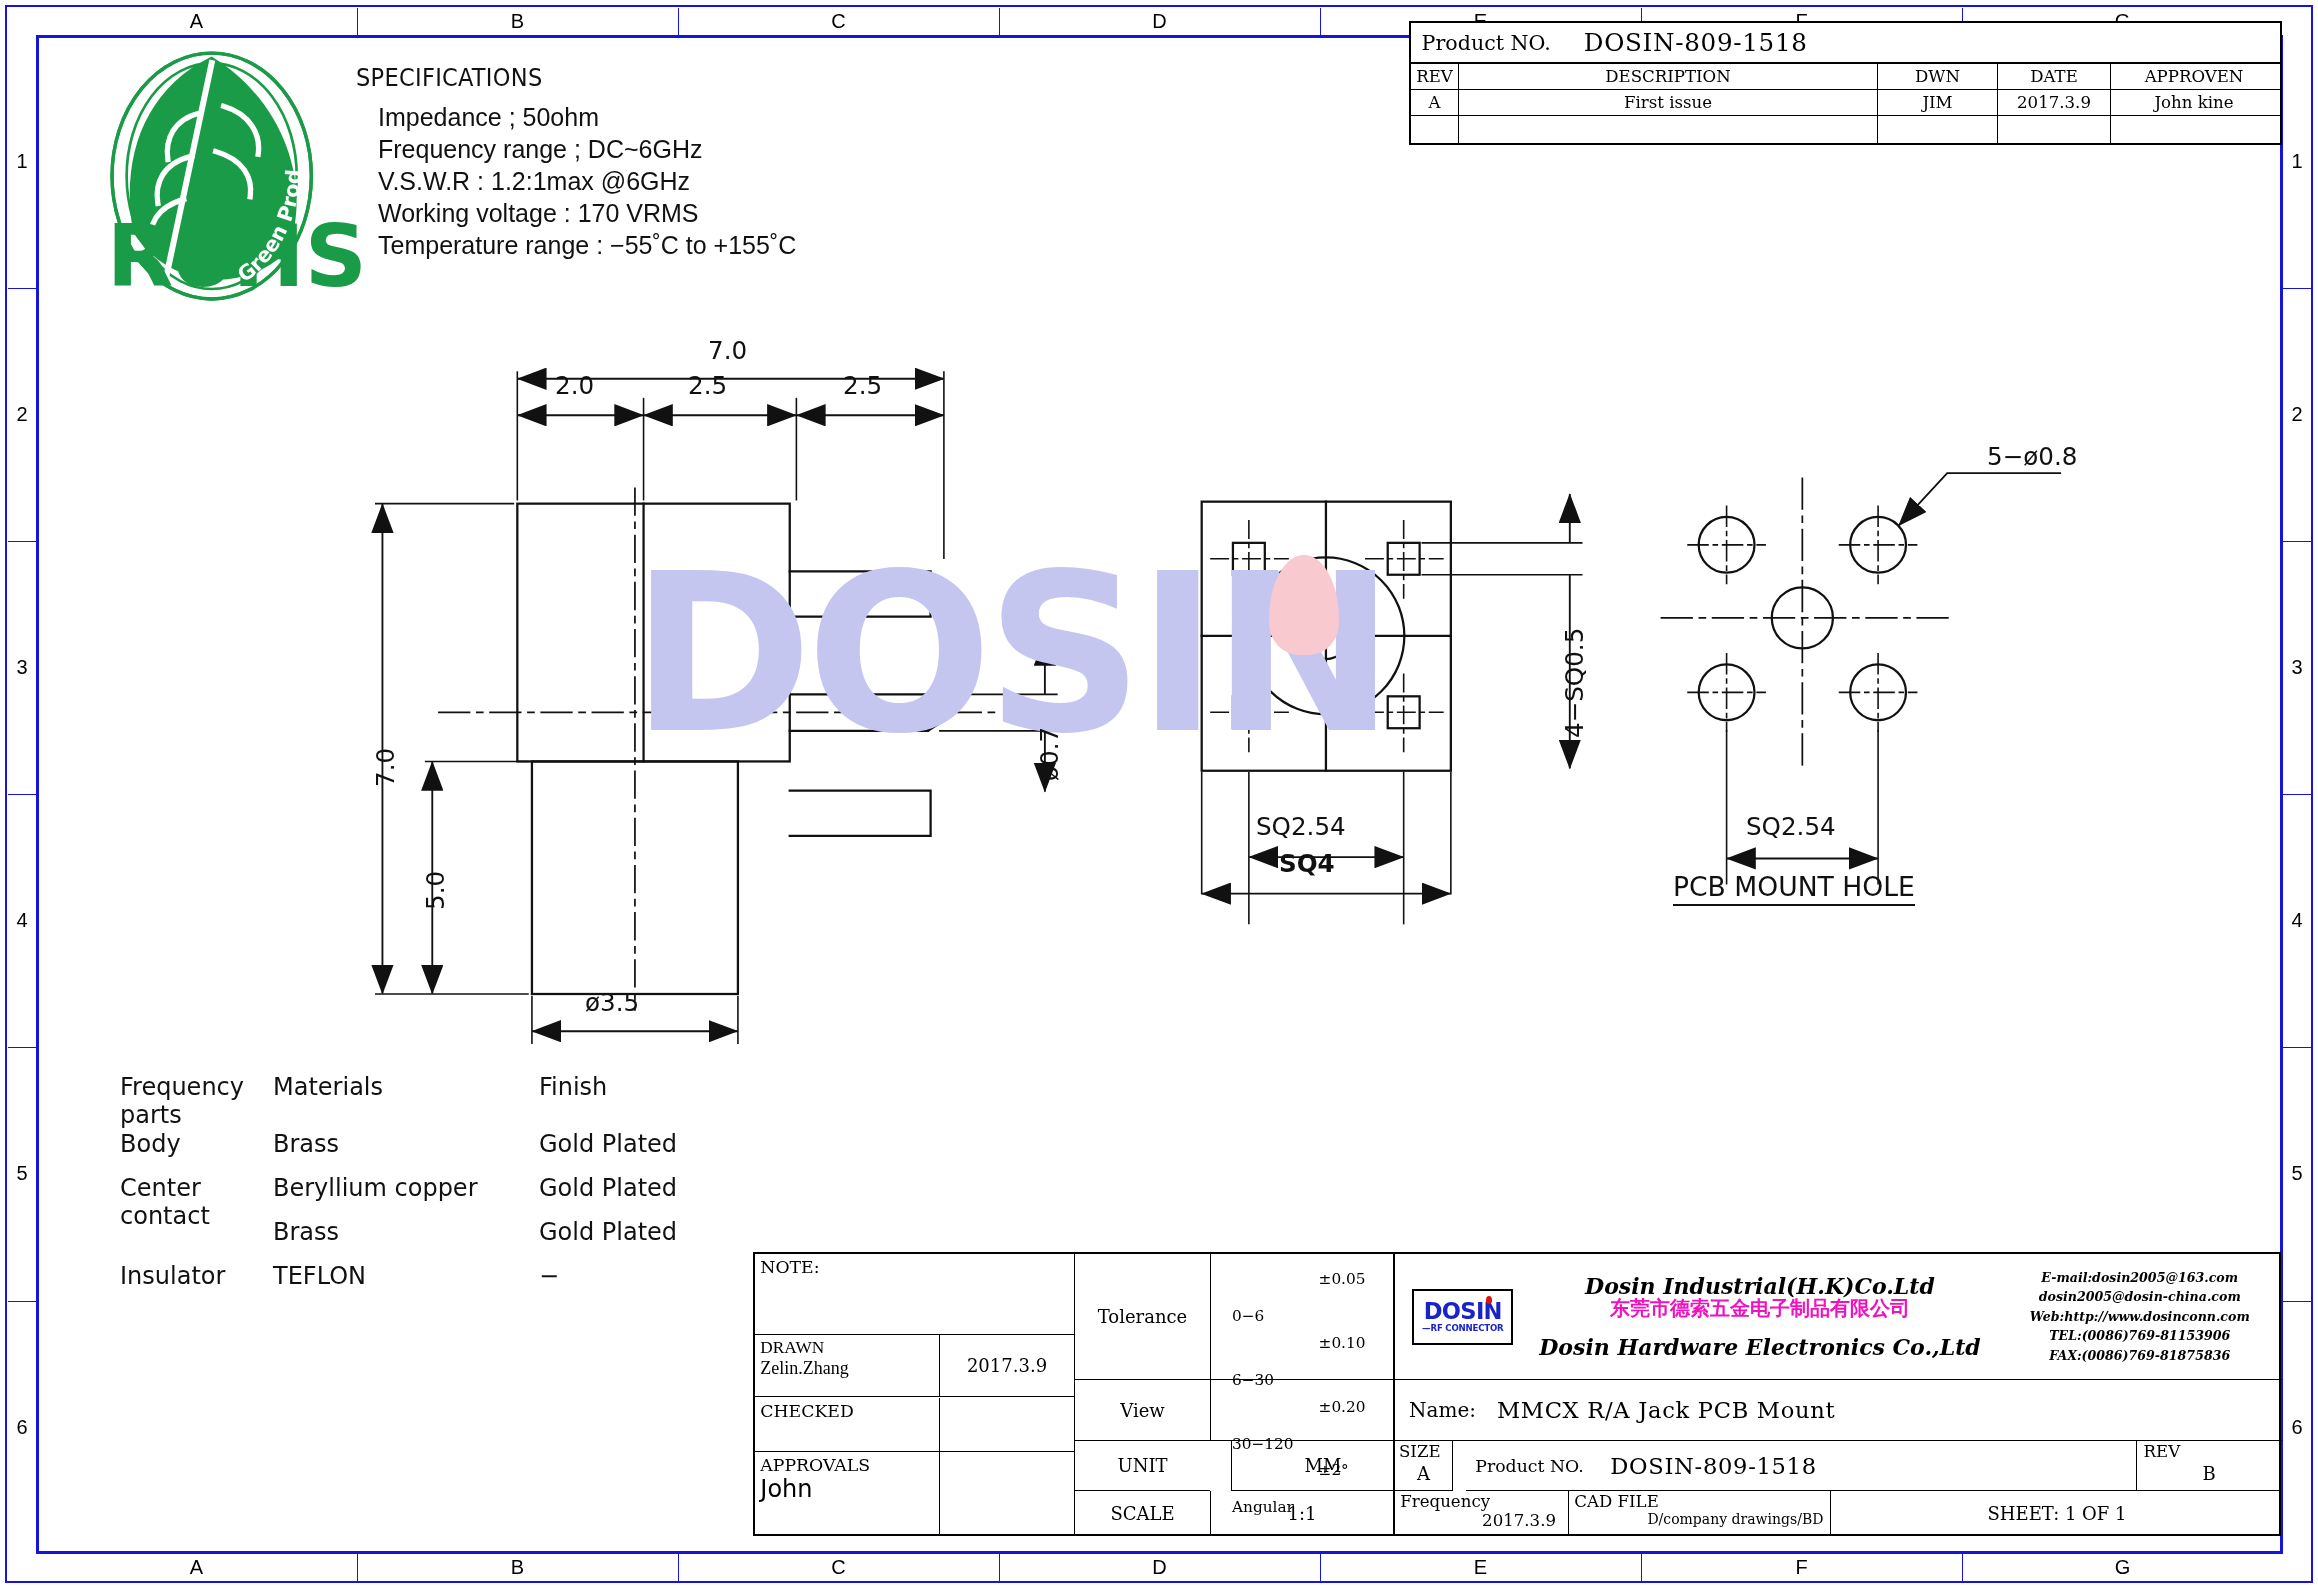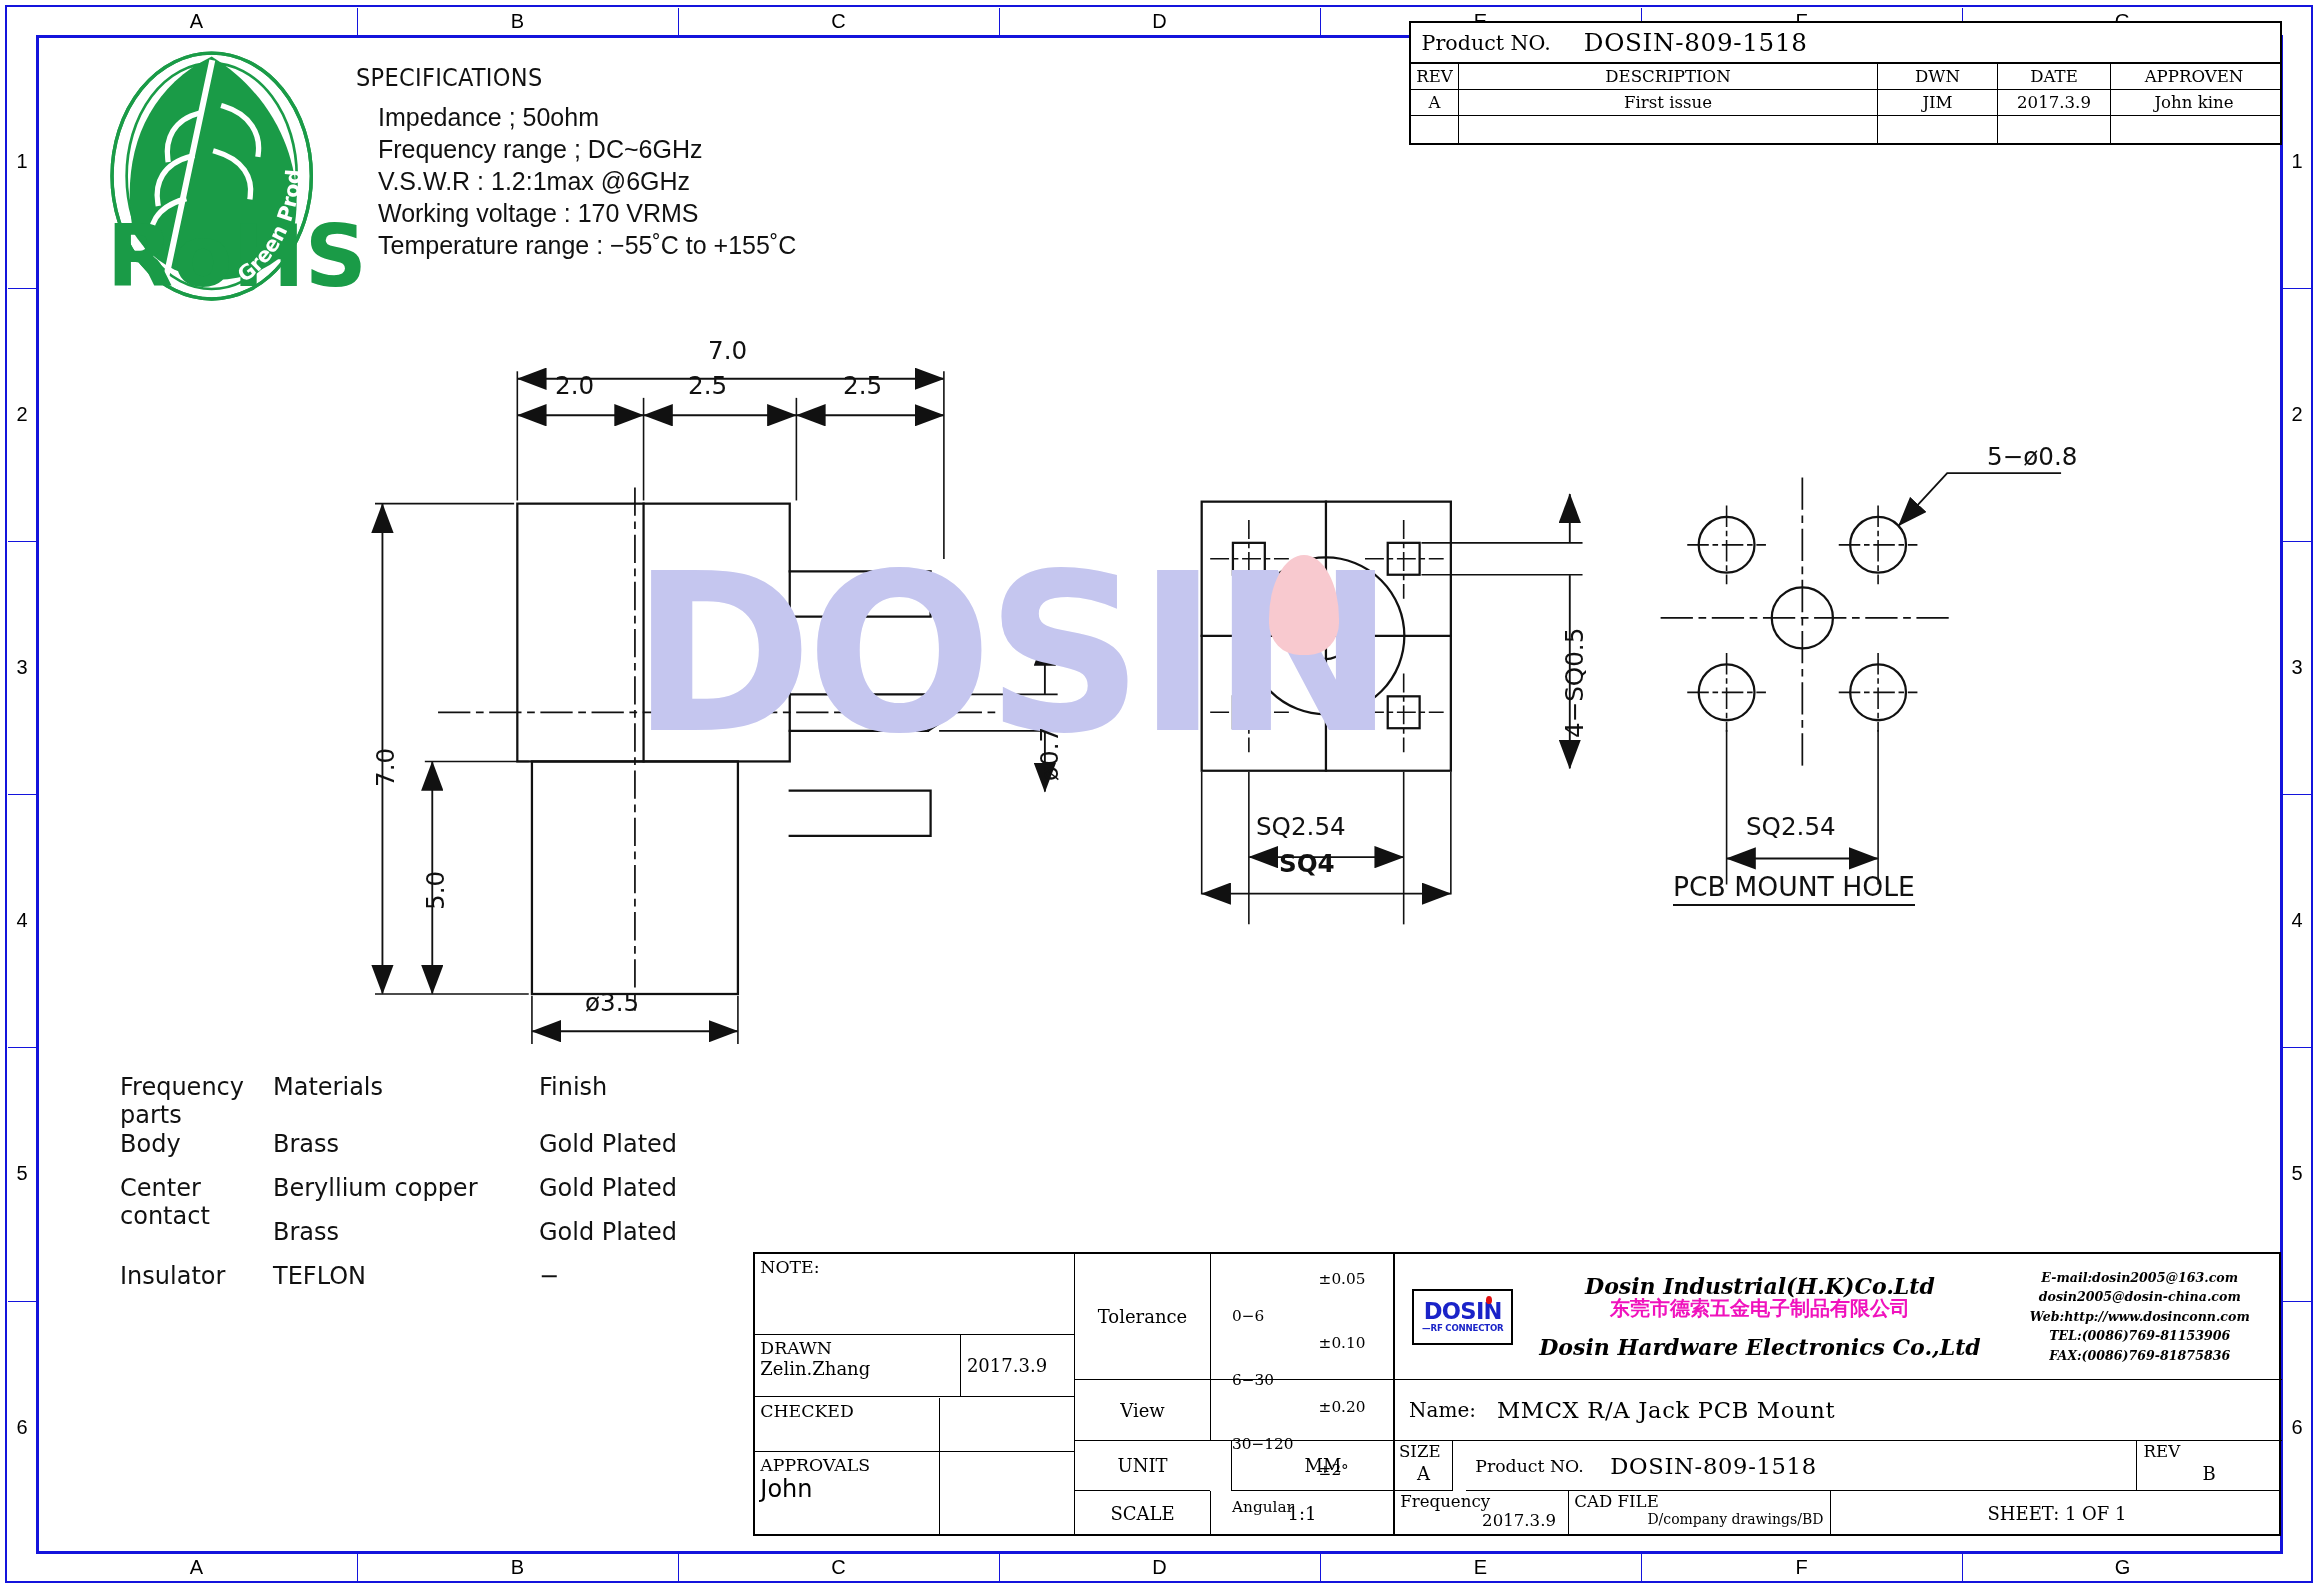--- a/index.html
+++ b/index.html
@@ -409,21 +409,21 @@
       <div class="rv-c4"></div>
     </div>
   </div>
 
   <div class="tb">
 
     <div class="tb-cell bb" style="left:0; top:0; width:319px; height:81px;">
       <div class="tb-lbl">NOTE:</div>
     </div>
 
-    <div class="tb-cell bb br" style="left:0; top:81px; width:206px; height:62px;">
+    <div class="tb-cell bb br" style="left:0; top:81px; width:185px; height:62px;font-family:Liberation Serif, serif;">
       <div class="tb-lbl" style="padding-bottom:0;">DRAWN</div>
       <div class="tb-lbl" style="padding-top:0;font-size:18px;">Zelin.Zhang</div>
     </div>
     <div class="tb-cell bb tb-ctr" style="left:185px; top:81px; width:134px; height:62px;">2017.3.9</div>
 
     <div class="tb-cell bb br" style="left:0; top:144px; width:185px; height:54px;">
       <div class="tb-lbl">CHECKED</div>
     </div>
     <div class="tb-cell bb tb-ctr" style="left:185px; top:144px; width:134px; height:54px;"></div>
 

